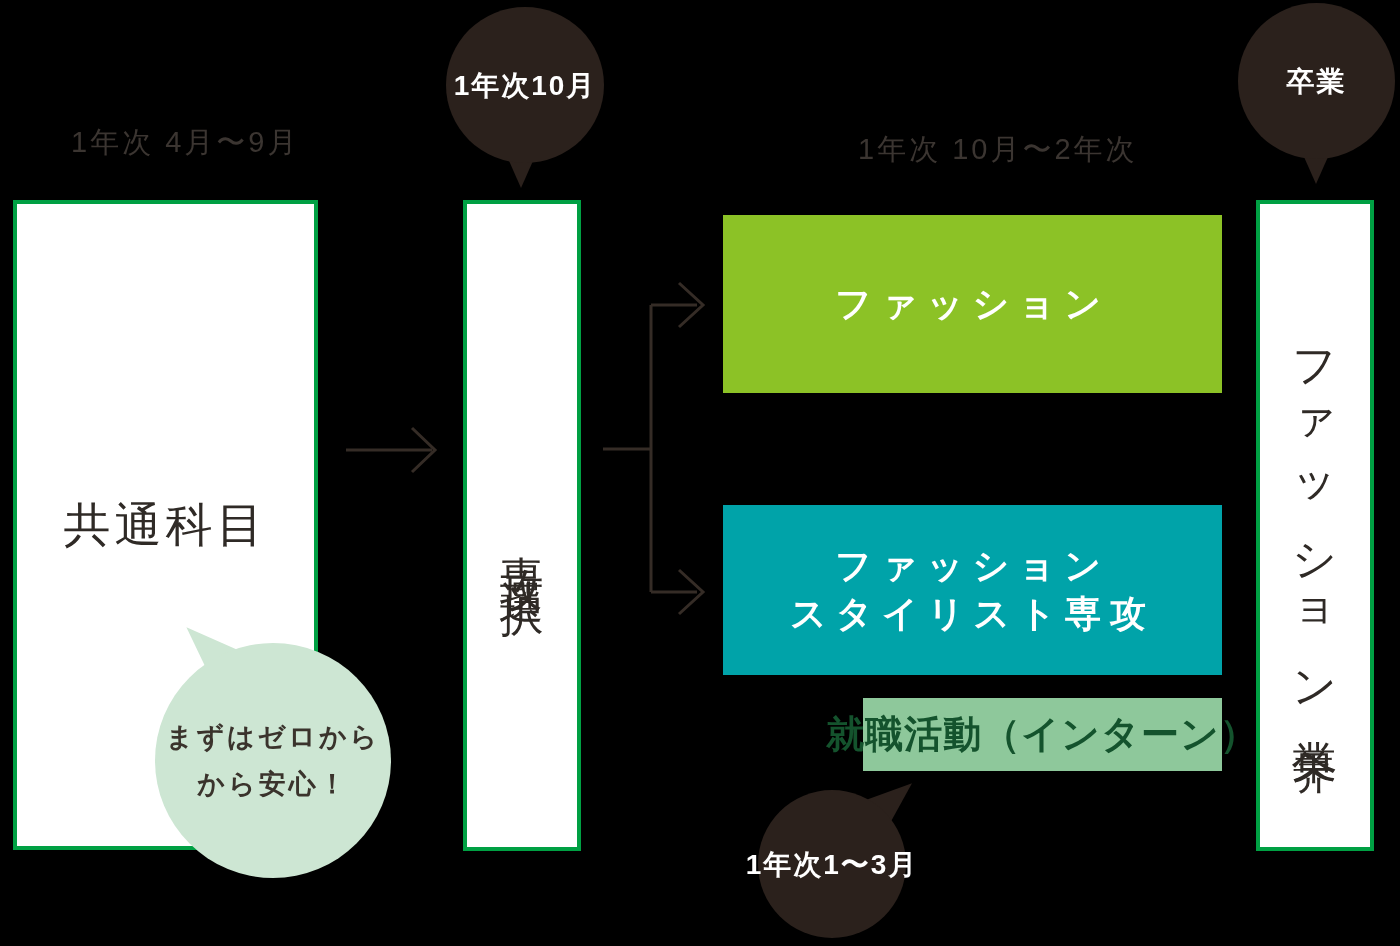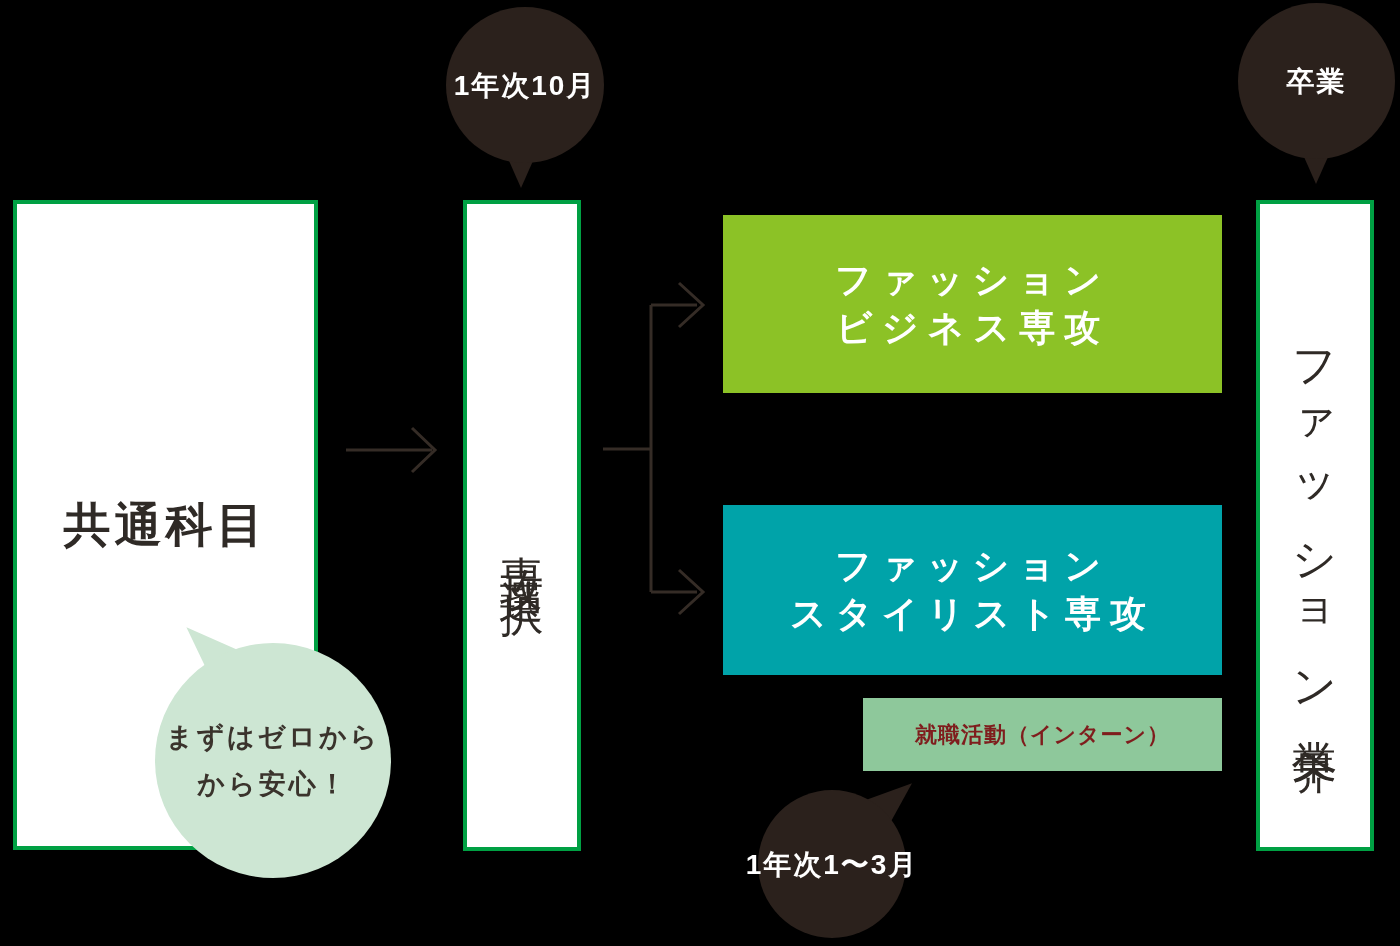--- a/index.html
+++ b/index.html
@@ -16,21 +16,21 @@
   #phase1-label{left:71px;top:123px;width:250px;}
   #phase2-label{left:858px;top:130px;width:320px;}
 
   
   .white-box{
     background:#ffffff;border:4px solid #00a043;box-sizing:border-box;
     display:flex;align-items:center;justify-content:center;z-index:1;
   }
   #box-common{left:13px;top:200px;width:305px;height:650px;}
   #box-common .title{
-    font-size:47px;font-weight:700;color:#2f2a26;letter-spacing:4px;white-space:nowrap;
+    font-size:47px;font-weight:400;color:#2f2a26;letter-spacing:4px;white-space:nowrap;
   }
   #box-senko{left:463px;top:200px;width:118px;height:651px;padding-top:42px;}
   #box-industry{left:1256px;top:200px;width:118px;height:651px;padding-top:66px;}
   .v-title{
     writing-mode:vertical-rl;text-orientation:upright;
     font-size:44px;font-weight:500;color:#2f2a26;letter-spacing:0.30em;line-height:1;
     white-space:nowrap;
   }
 
   
@@ -42,21 +42,21 @@
     color:#ffffff;font-size:36px;font-weight:700;letter-spacing:9px;line-height:48px;
     white-space:nowrap;
   }
   #box-business{left:723px;top:215px;width:499px;height:178px;background:#8cc226;}
   #box-stylist{left:723px;top:505px;width:499px;height:170px;background:#00a3a9;}
 
   #box-job{
     left:863px;top:698px;width:359px;height:73px;background:#8ec89b;
     display:flex;align-items:center;justify-content:center;z-index:1;
   }
-  #box-job .label{color:#7f1d1d;font-size:22px;font-weight:600;letter-spacing:1px;white-space:nowrap;}
+  #box-job .label{color:#14532d;font-size:38px;font-weight:600;letter-spacing:1px;white-space:nowrap;}
 
   #free-note{
     left:723px;top:434px;width:499px;text-align:center;
     color:#352e29;font-size:31px;font-weight:600;letter-spacing:2px;white-space:nowrap;
   }
 
   
   .balloon{
     background:#2b211c;border-radius:50%;
     display:flex;flex-direction:row;align-items:center;justify-content:center;
@@ -89,20 +89,22 @@
   svg.arrow{overflow:visible;z-index:2;}
   #arrow-main{left:340px;top:423px;width:110px;height:54px;}
   #branch-arrows{left:595px;top:280px;width:132px;height:342px;}
   .stroke{stroke:#352c26;stroke-width:3;fill:none;}
 </style>
 </head>
 <body>
 
 <div class="canvas">
 
+  <div class="abs phase-label" id="phase1-label">1年次 4月〜9月</div>
+  <div class="abs phase-label" id="phase2-label">1年次 10月〜2年次</div>
 
   <div class="abs white-box" id="box-common">
     <span class="title">共通科目</span>
   </div>
 
   <div class="abs" id="bubble-tail"></div>
   <div class="abs" id="bubble">
     <span class="tline">まずはゼロから</span>
     <span class="tline">から安心！</span>
   </div>
@@ -126,21 +128,20 @@
     <path class="stroke" d="M8,169 H56"></path>
     <path class="stroke" d="M56,25 V312"></path>
     <path class="stroke" d="M56,25 H102"></path>
     <path class="stroke" d="M56,312 H102"></path>
     <polyline class="stroke" points="84,3 108,25 84,47"></polyline>
     <polyline class="stroke" points="84,290 108,312 84,334"></polyline>
   </svg>
 
   <div class="abs major-box" id="box-business">
     <span class="line">ファッション</span>
-    <span class="line">ビジネス専攻</span>
   </div>
 
 
   <div class="abs major-box" id="box-stylist">
     <span class="line">ファッション</span>
     <span class="line">スタイリスト専攻</span>
   </div>
 
   <div class="abs" id="box-job">
     <span class="label">就職活動（インターン）</span>

